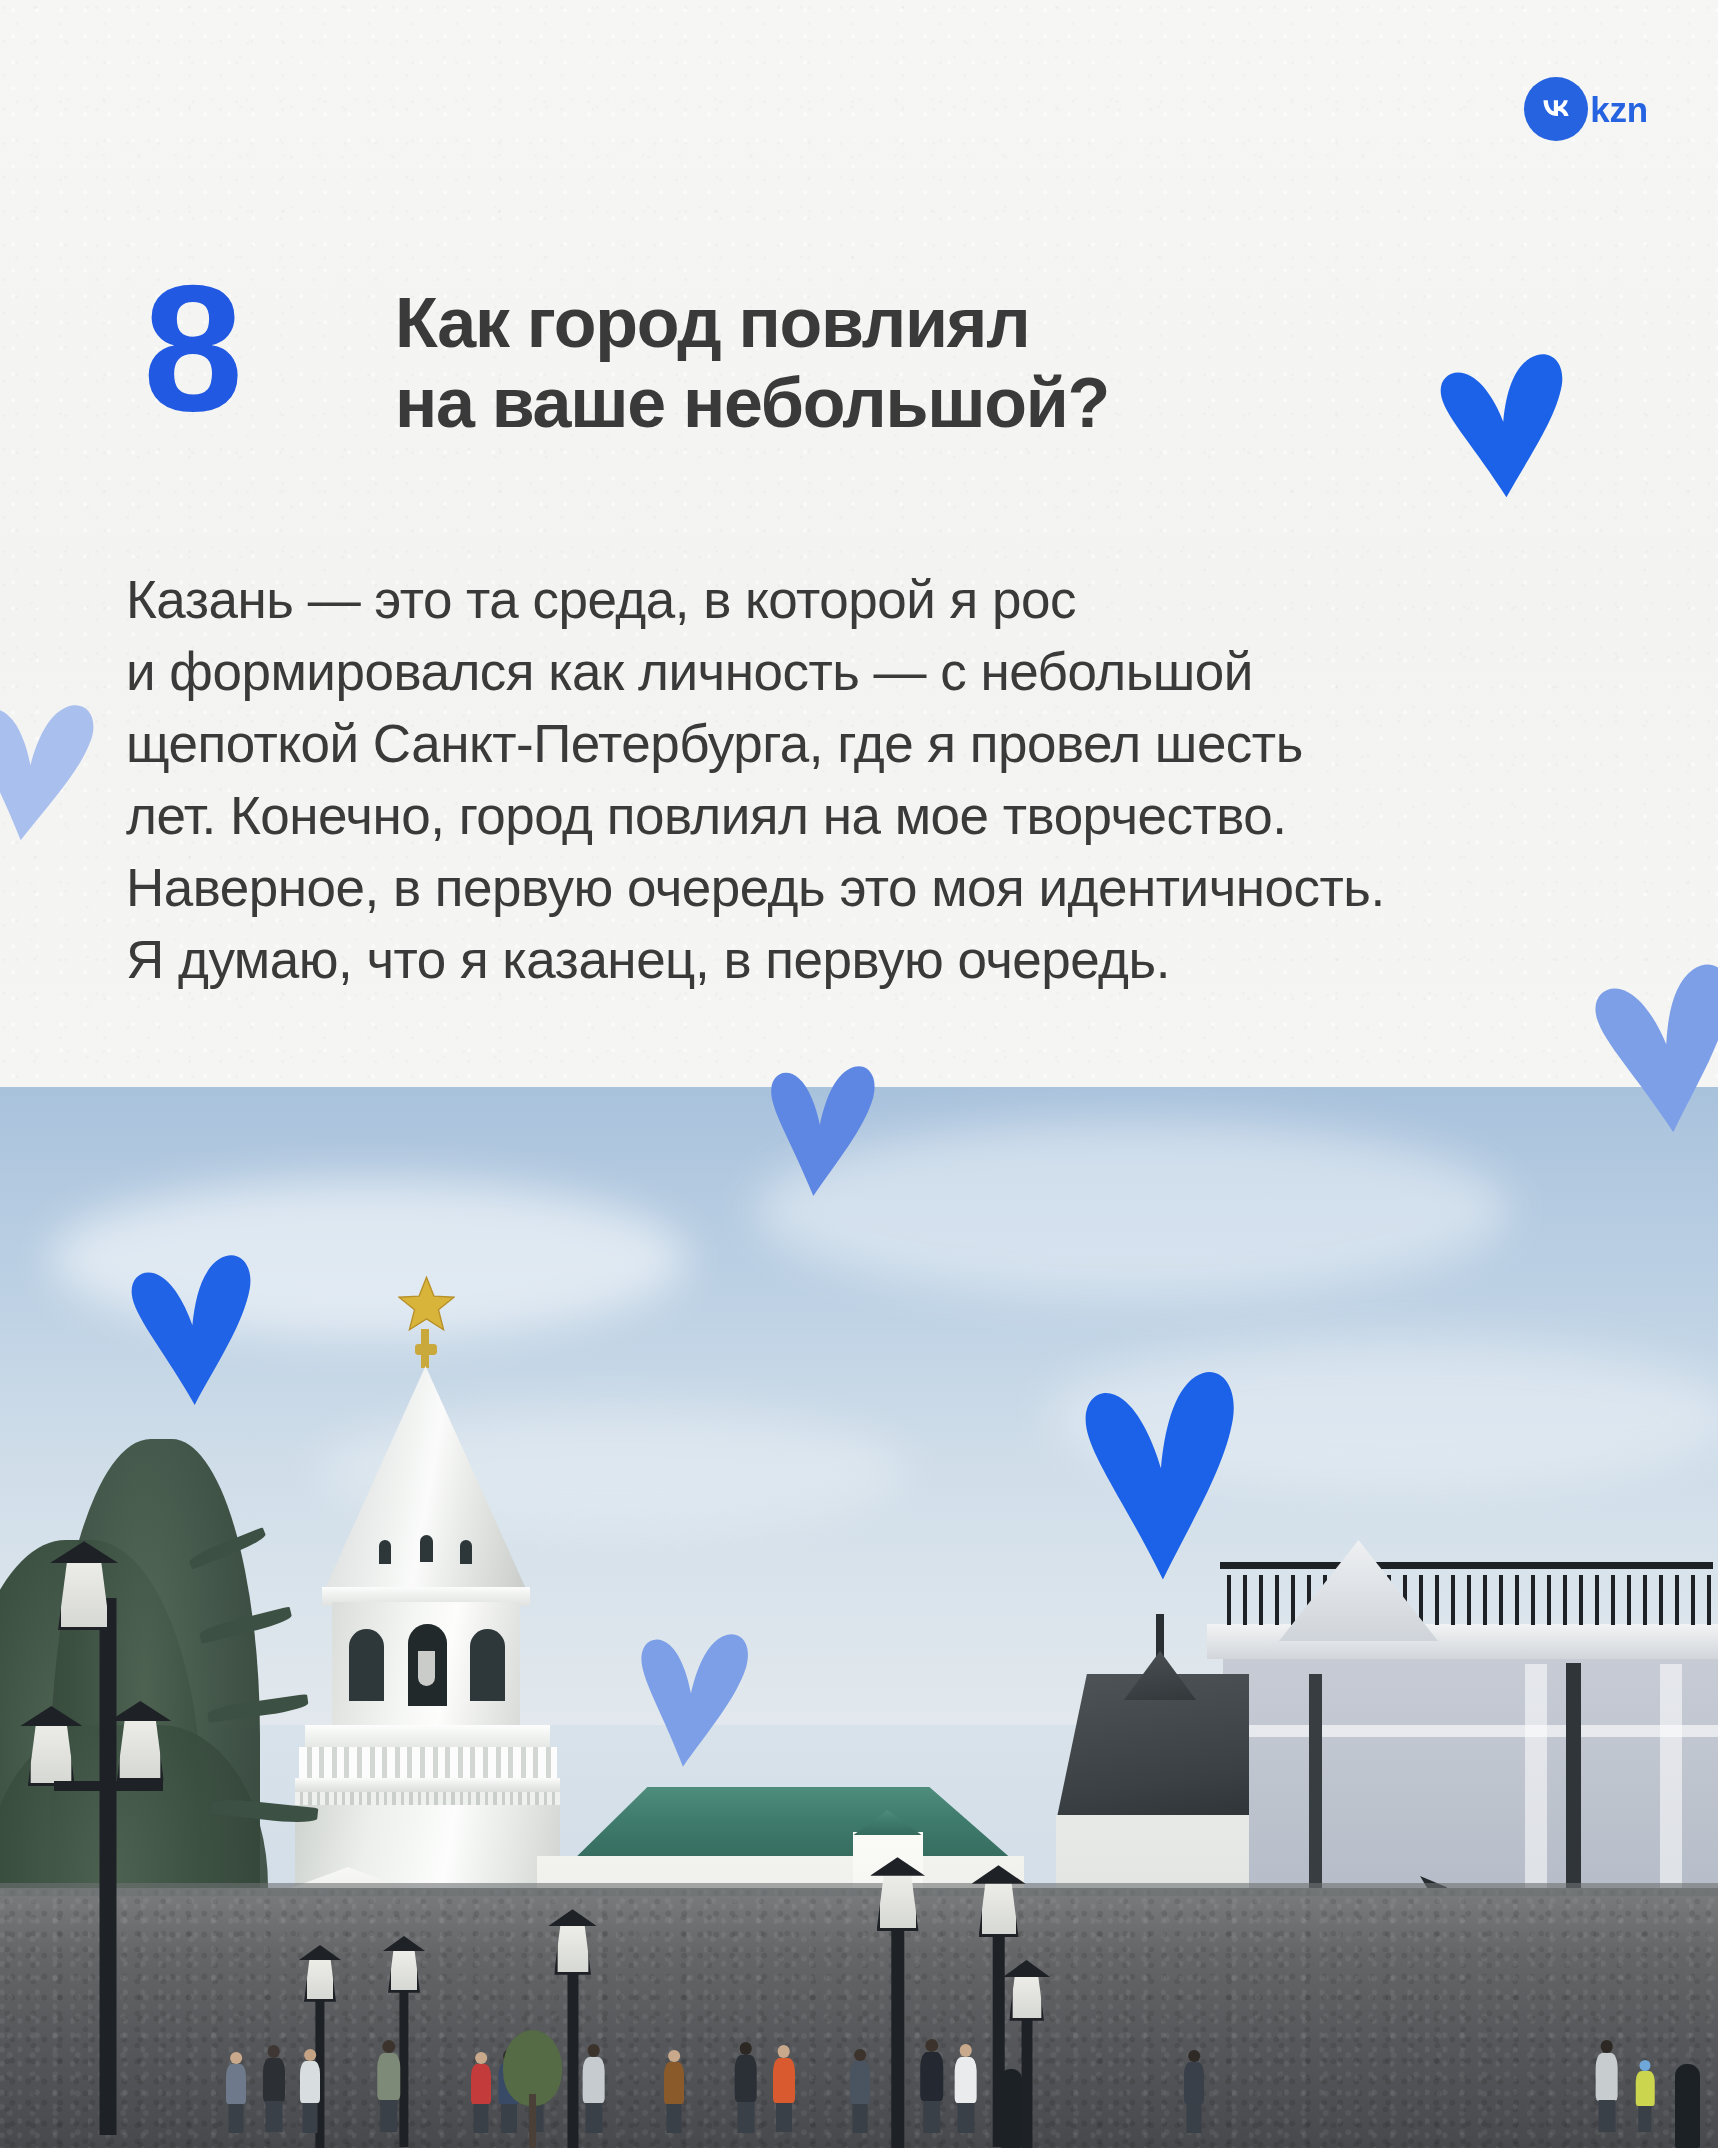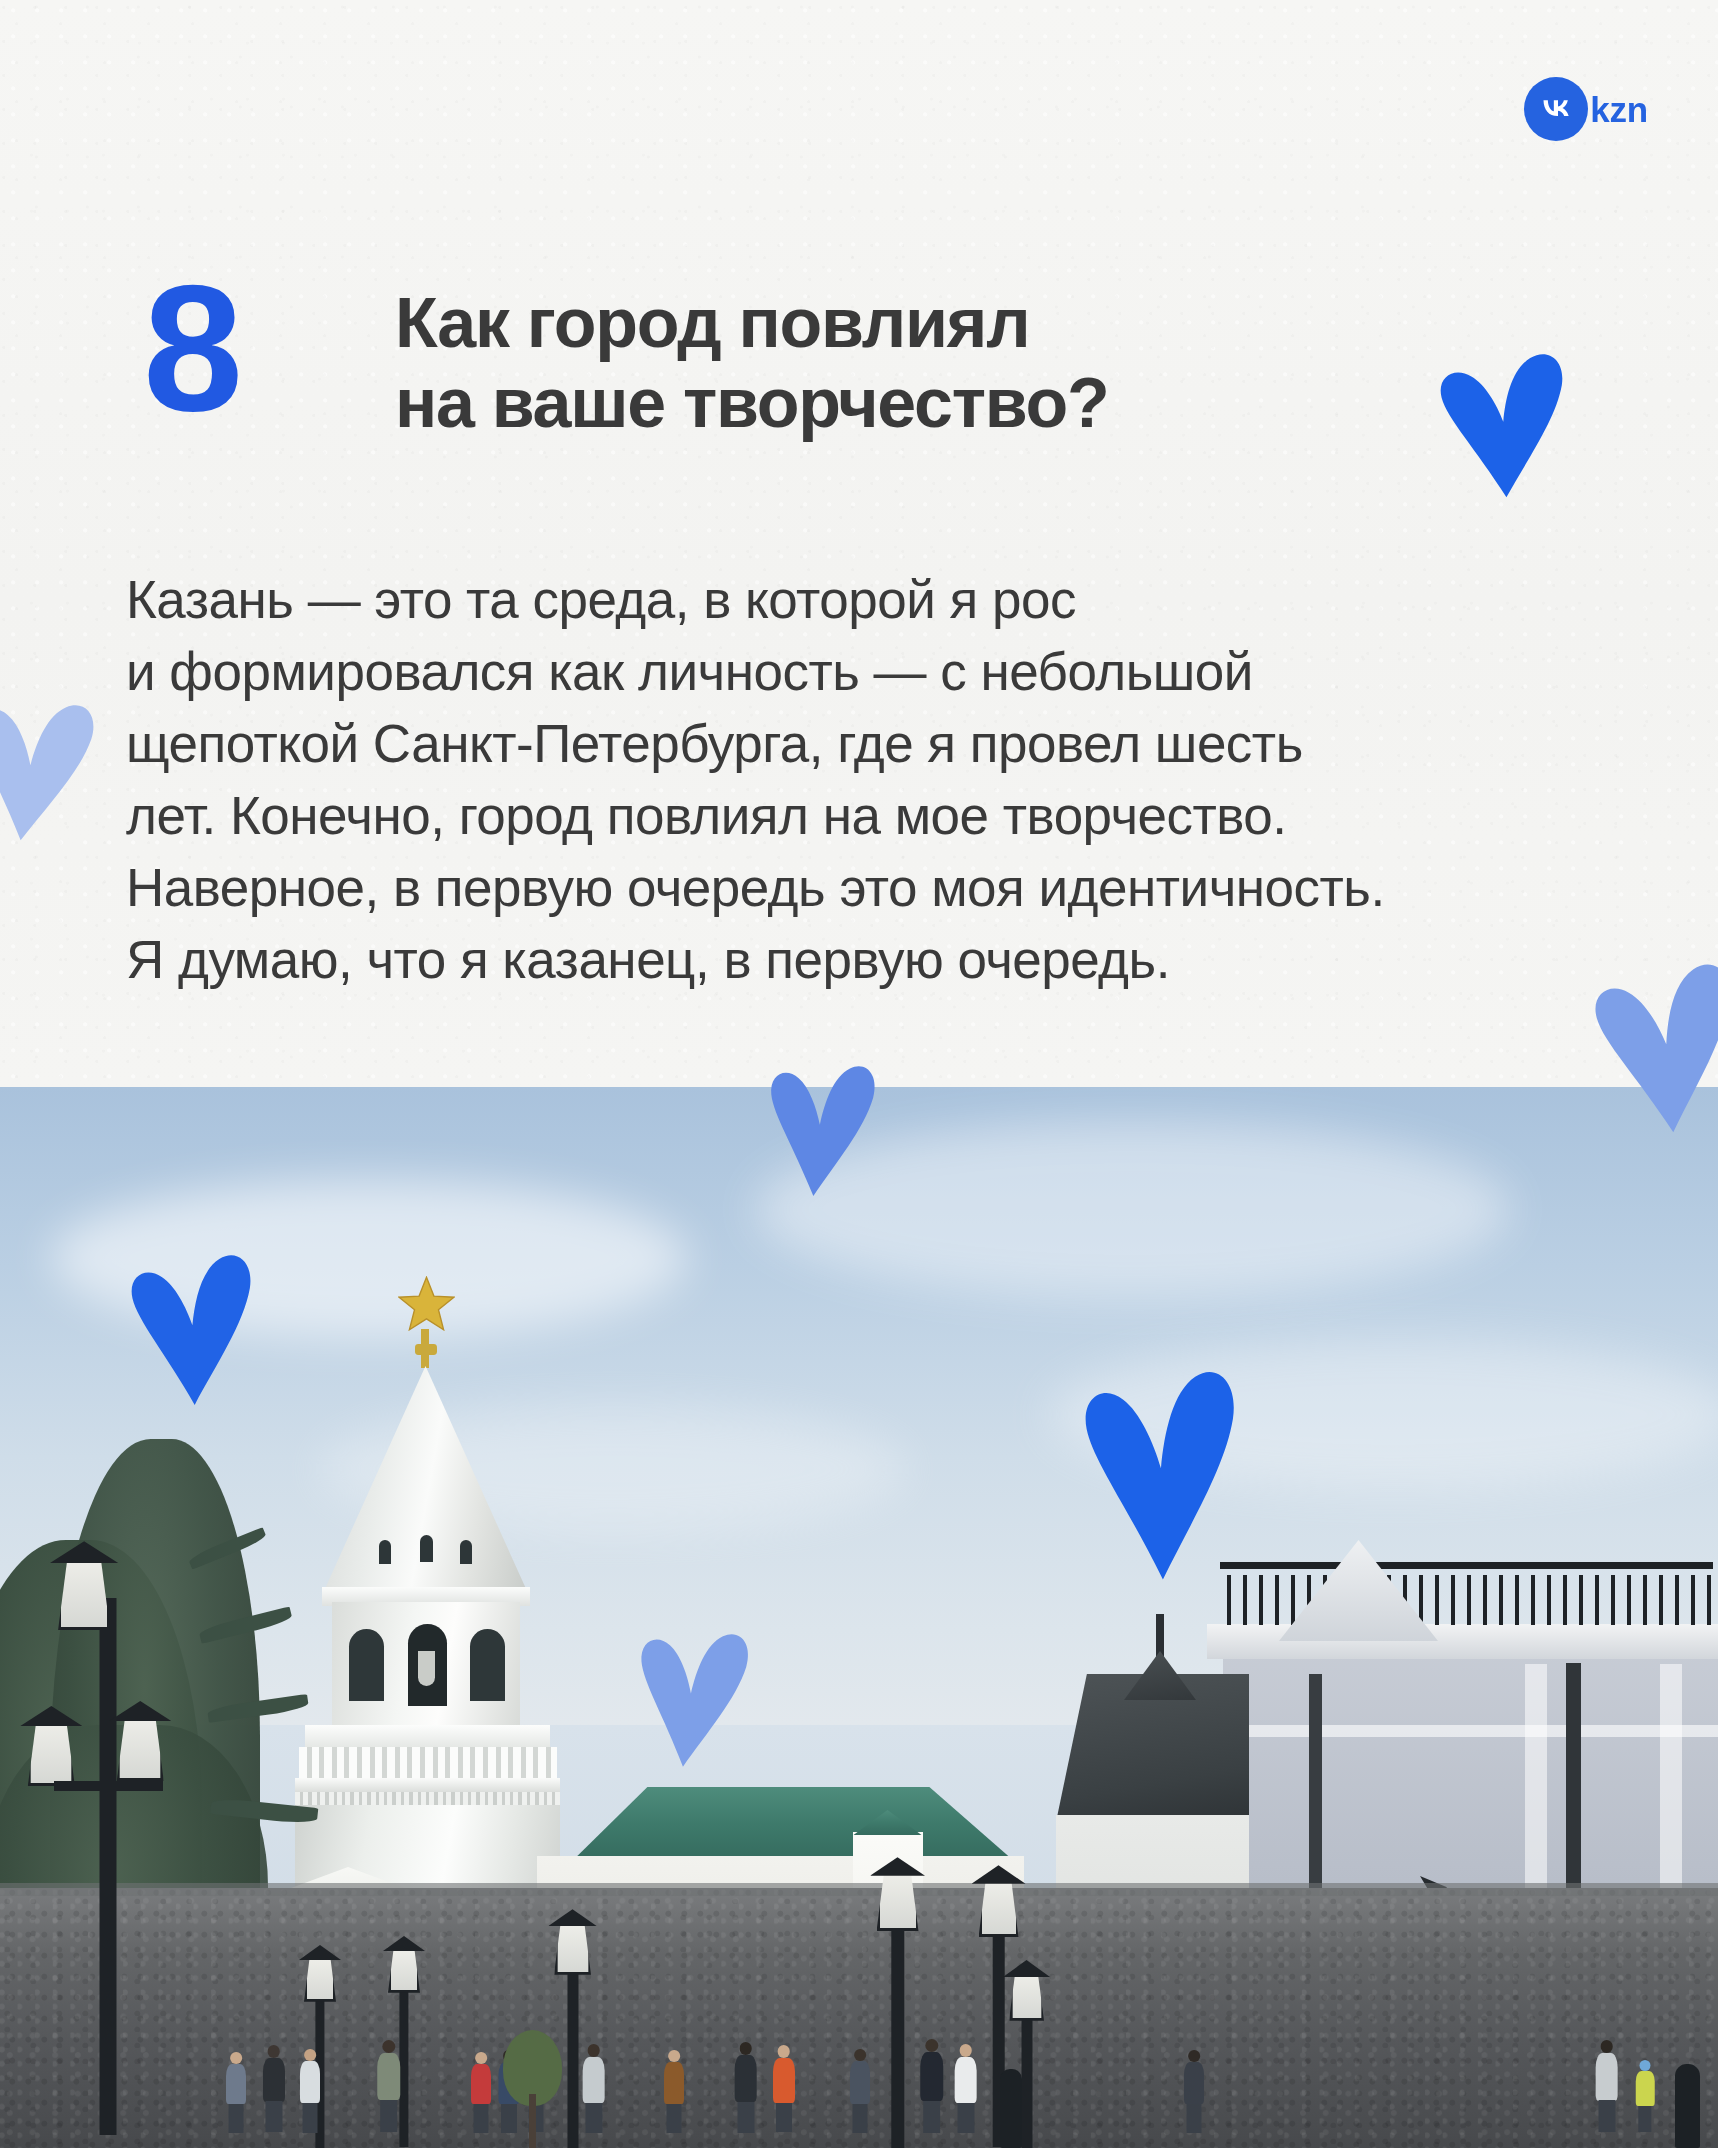--- a/index.html
+++ b/index.html
@@ -179,21 +179,21 @@
         </svg>
       </span>
       <span class="social-handle">kzn</span>
     </div>
 
   </div>
 
   <div class="headline-block">
     <div class="big-number">8</div>
     <div class="headline">Как город повлиял
-на ваше творчество?</div>
+на ваше небольшой?</div>
   </div>
 
   <div class="body-text">Казань — это та среда, в которой я рос
 и формировался как личность — с небольшой
 щепоткой Санкт-Петербурга, где я провел шесть
 лет. Конечно, город повлиял на мое творчество.
 Наверное, в первую очередь это моя идентичность.
 Я думаю, что я казанец, в первую очередь.</div>
 
   <div class="photo">

